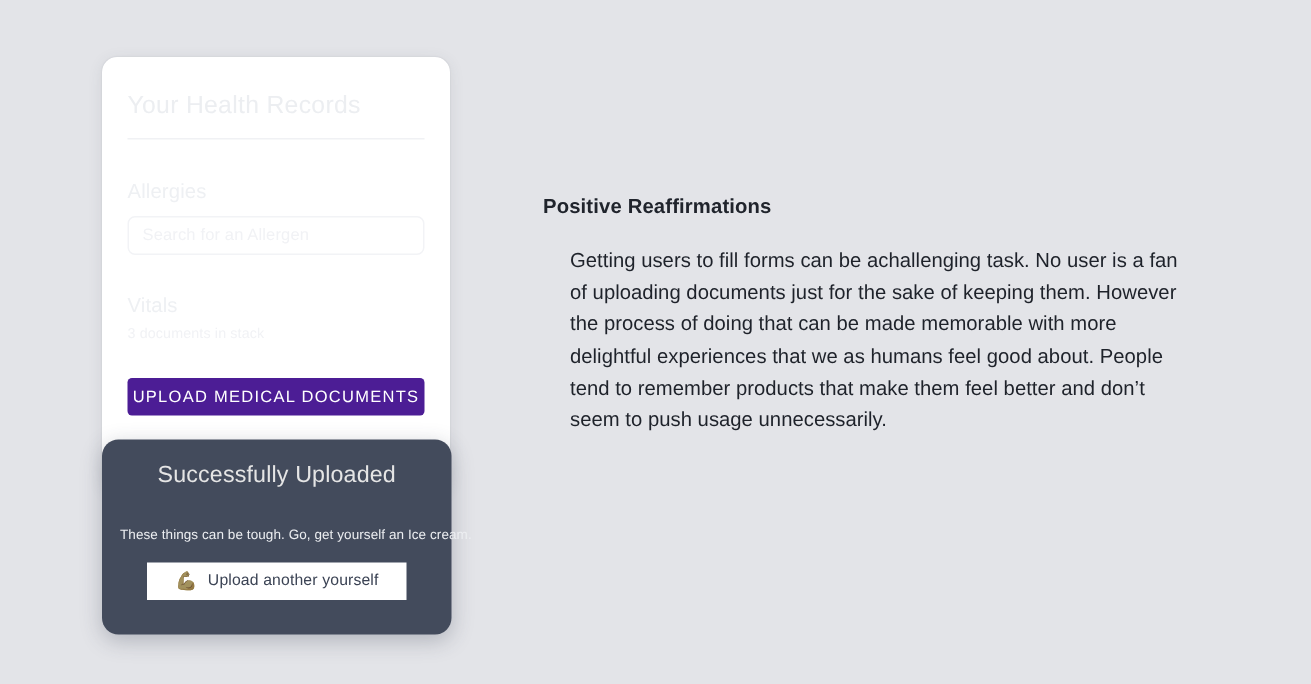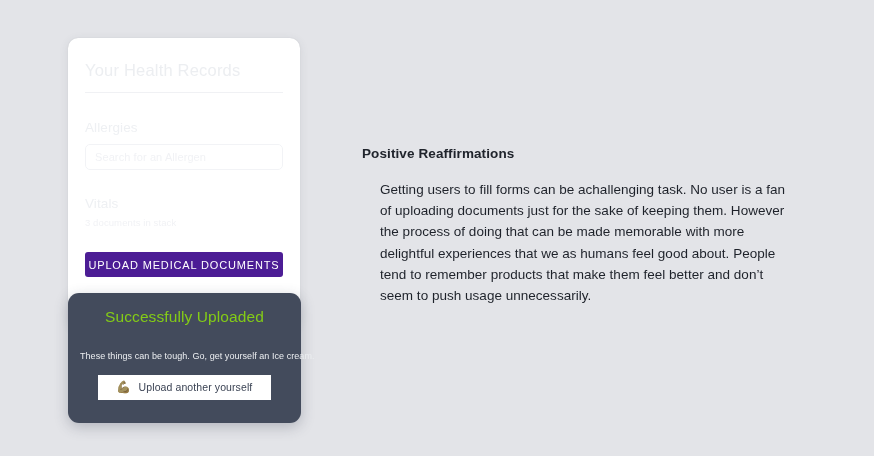--- a/index.html
+++ b/index.html
@@ -119,21 +119,21 @@
     background: #434b5c;
     border-radius: 11px;
     box-shadow: 0 4px 14px rgba(55,62,78,0.28);
     padding: 15px 12px 0 12px;
     text-align: center;
   }
 
   .toast-title {
     font-size: 15.5px;
     font-weight: 400;
-    color: #84cc16;
+    color: #e5e5e5;
     letter-spacing: 0.1px;
     line-height: 1.2;
   }
 
   .toast-sub {
     margin-top: 4px;
     font-size: 10.5px;
     color: #f2f3f5;
     letter-spacing: 0.1px;
   }
@@ -167,21 +167,21 @@
     font-size: 10.5px;
     color: #3b4354;
     letter-spacing: 0.1px;
     white-space: nowrap;
   }
 
   
   .copy {
     position: absolute;
     left: 362px;
-    top: 146px;
+    top: 130px;
     width: 434px;
   }
 
   .copy-heading {
     font-size: 13.5px;
     font-weight: 700;
     color: #20242c;
     letter-spacing: 0.1px;
   }
 

